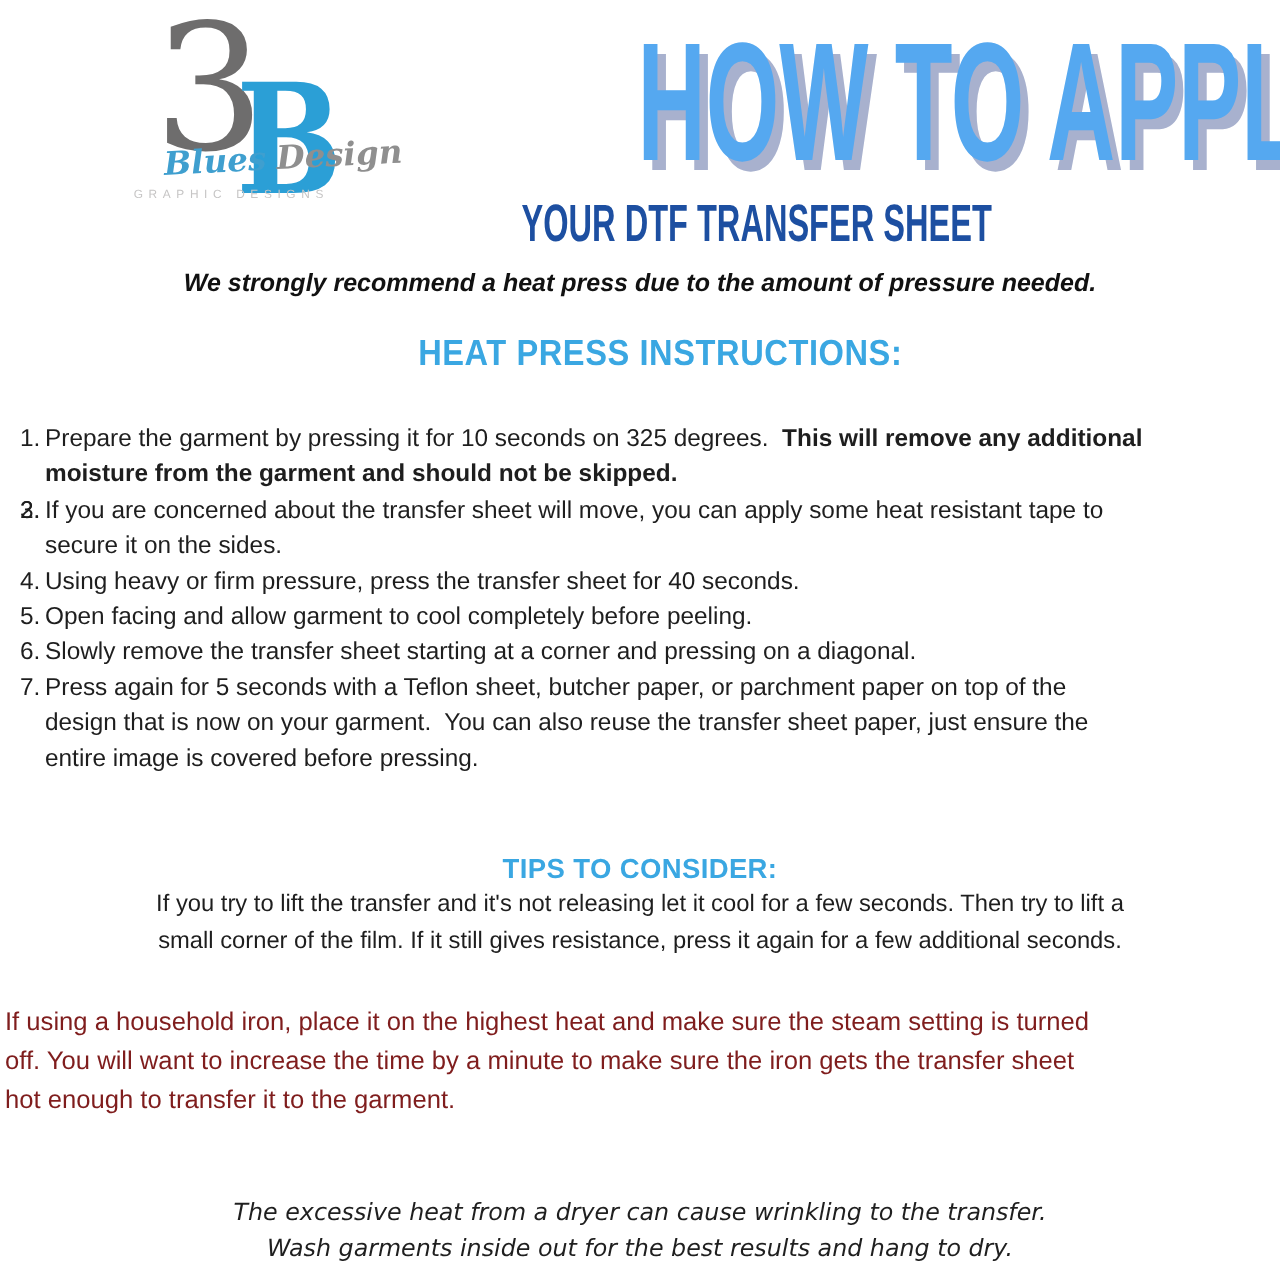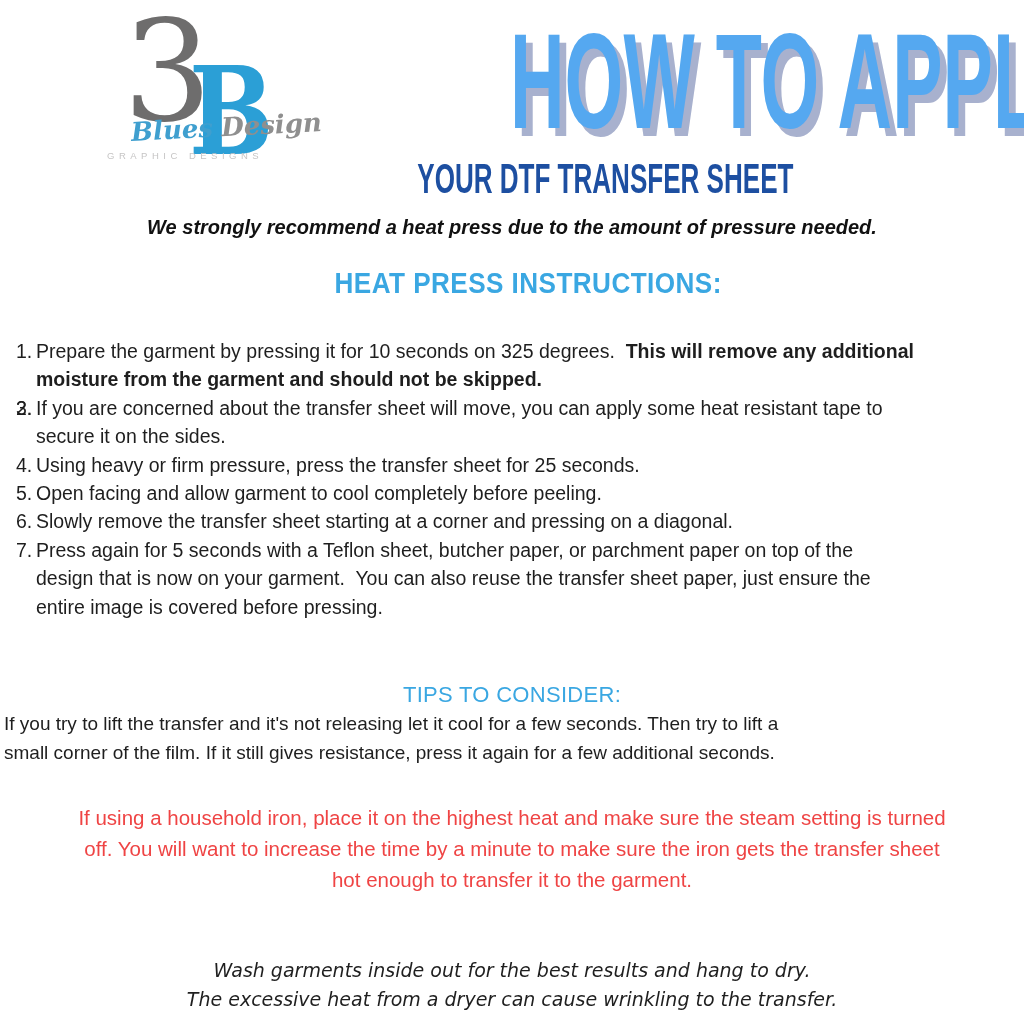--- a/index.html
+++ b/index.html
@@ -43,26 +43,26 @@
   
   .steps{list-style:none;position:absolute;top:337px;left:16px;width:992px;margin:0;padding:0;
          font-size:19.5px;line-height:28.4px;color:#1e1e1e;}
   .steps li{position:relative;padding-left:20px;}
   .steps .num{position:absolute;left:0;top:0;}
   .steps .txt,.steps .txt-bold{white-space:pre-wrap;}
   .steps .txt-bold{font-weight:700;}
 
   
   .tips-heading{position:absolute;left:0;right:0;top:682px;text-align:center;
-        font-weight:400;font-size:22px;line-height:26px;color:var(--heading-blue,#3aa7e2);
+        font-weight:700;font-size:22px;line-height:26px;color:var(--heading-blue,#3aa7e2);
         letter-spacing:.3px;}
-  .tip-p1{position:absolute;left:4px;right:4px;top:710px;
+  .tip-p1{position:absolute;left:4px;right:4px;top:710px;text-align:center;
         font-size:19px;line-height:28.5px;white-space:pre-wrap;color:#1e1e1e;}
-  .tip-p2{position:absolute;left:4px;right:4px;top:802px;text-align:center;
-        font-size:20.5px;line-height:31px;white-space:pre-wrap;color:#ef4444;}
+  .tip-p2{position:absolute;left:4px;right:4px;top:802px;text-align:left;
+        font-size:20.5px;line-height:31px;white-space:pre-wrap;color:#7f1d1d;}
 
   
   .footer{position:absolute;left:0;right:0;top:956px;text-align:center;
         font-family:"DejaVu Sans",sans-serif;font-style:italic;font-size:19px;
         line-height:28.5px;color:#1f1f1f;}
 </style>
 </head>
 <body>
 
 <div id="canvas">
@@ -84,33 +84,33 @@
 
   <div class="hp-heading-wrap">
     <span class="hp-heading">HEAT PRESS INSTRUCTIONS:</span>
   </div>
   <ol class="steps" id="steps">
       <li><span class="num">1.</span><span class="txt">Prepare the garment by pressing it for 10 seconds on 325 degrees.  </span><span class="txt-bold">This will remove any additional
 moisture from the garment and should not be skipped.</span></li>
       <li><span class="num">2.</span></li>
       <li><span class="num">3.</span><span class="txt">If you are concerned about the transfer sheet will move, you can apply some heat resistant tape to
 secure it on the sides.</span></li>
-      <li><span class="num">4.</span><span class="txt">Using heavy or firm pressure, press the transfer sheet for 25 seconds.</span></li>
+      <li><span class="num">4.</span><span class="txt">Using heavy or firm pressure, press the transfer sheet for 40 seconds.</span></li>
       <li><span class="num">5.</span><span class="txt">Open facing and allow garment to cool completely before peeling.</span></li>
       <li><span class="num">6.</span><span class="txt">Slowly remove the transfer sheet starting at a corner and pressing on a diagonal.</span></li>
       <li><span class="num">7.</span><span class="txt">Press again for 5 seconds with a Teflon sheet, butcher paper, or parchment paper on top of the
 design that is now on your garment.  You can also reuse the transfer sheet paper, just ensure the
 entire image is covered before pressing.</span></li>
     </ol>
 
   <div class="tips-heading">TIPS TO CONSIDER:</div>
   <div class="tip-p1">If you try to lift the transfer and it's not releasing let it cool for a few seconds. Then try to lift a
 small corner of the film. If it still gives resistance, press it again for a few additional seconds.</div>
   <div class="tip-p2">If using a household iron, place it on the highest heat and make sure the steam setting is turned
 off. You will want to increase the time by a minute to make sure the iron gets the transfer sheet
 hot enough to transfer it to the garment.</div>
 
   <div class="footer">
+    <div>The excessive heat from a dryer can cause wrinkling to the transfer.</div>
     <div>Wash garments inside out for the best results and hang to dry.</div>
-    <div>The excessive heat from a dryer can cause wrinkling to the transfer.</div>
   </div>
 
 </div>
 
 </body></html>

